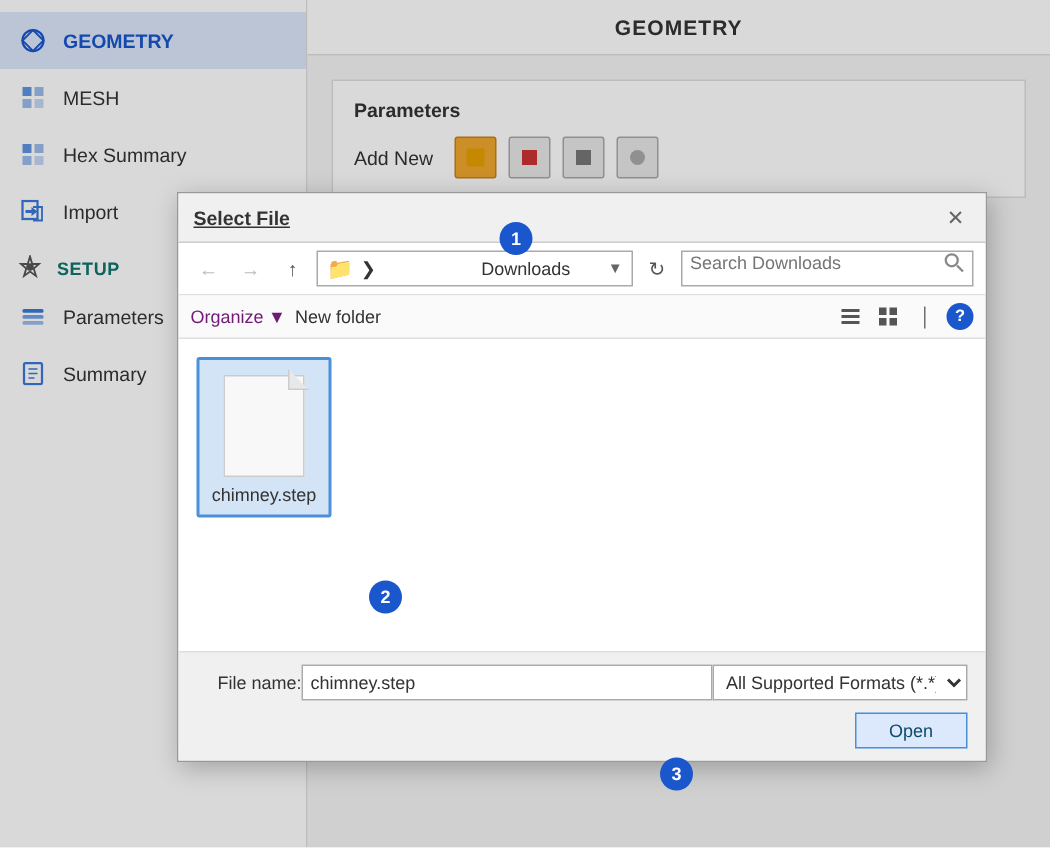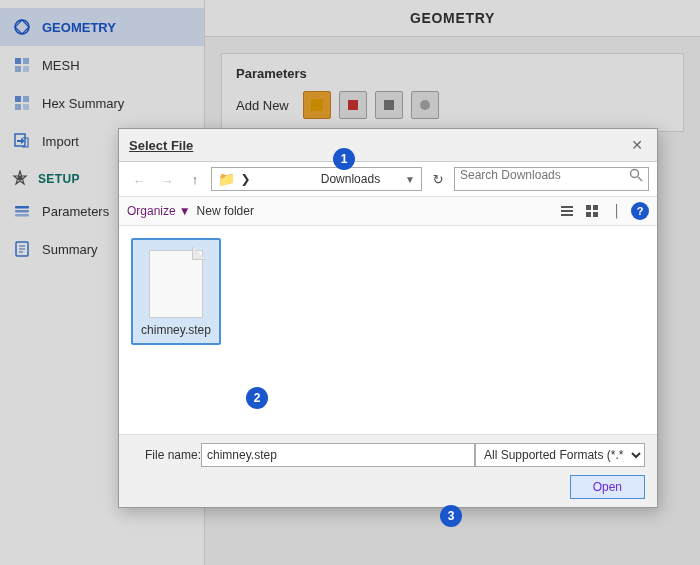--- a/index.html
+++ b/index.html
@@ -428,21 +428,21 @@
       justify-content: flex-end;
       gap: 8px;
     }
 
     .btn-open {
       background: #dce8fb;
       border: 1px solid #4a90d9;
       padding: 4px 22px;
       font-size: 12px;
       cursor: pointer;
-      color: #6d28d9;
+      color: #0c4a6e;
     }
 
     .btn-cancel {
       background: #f0f0f0;
       border: 1px solid #aaa;
       padding: 4px 14px;
       font-size: 12px;
       cursor: pointer;
       color: #333;
     }

